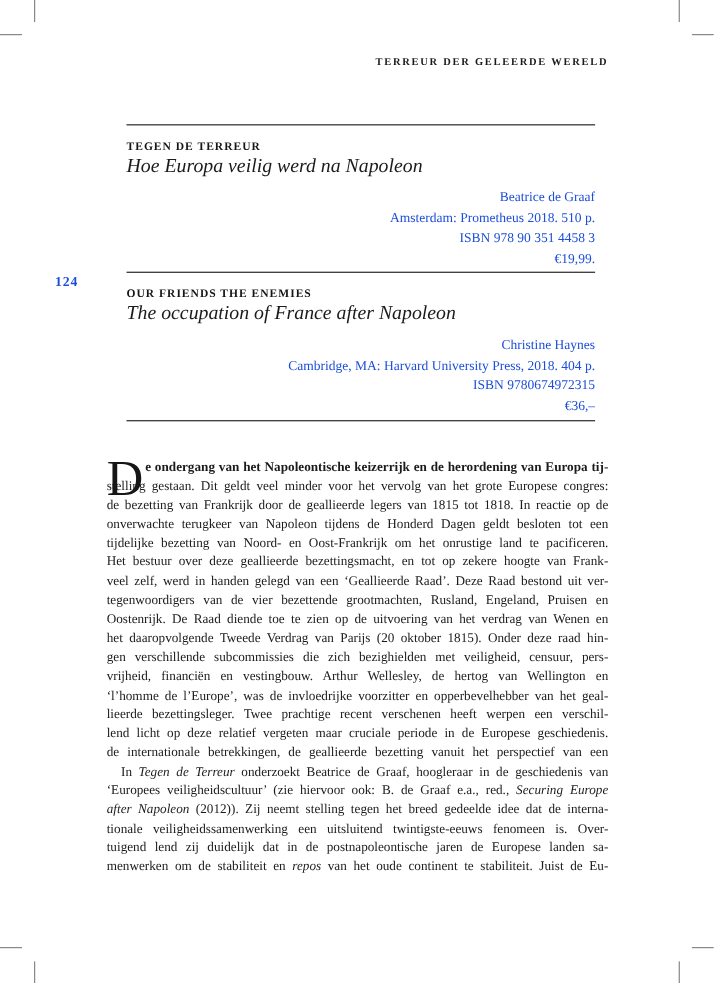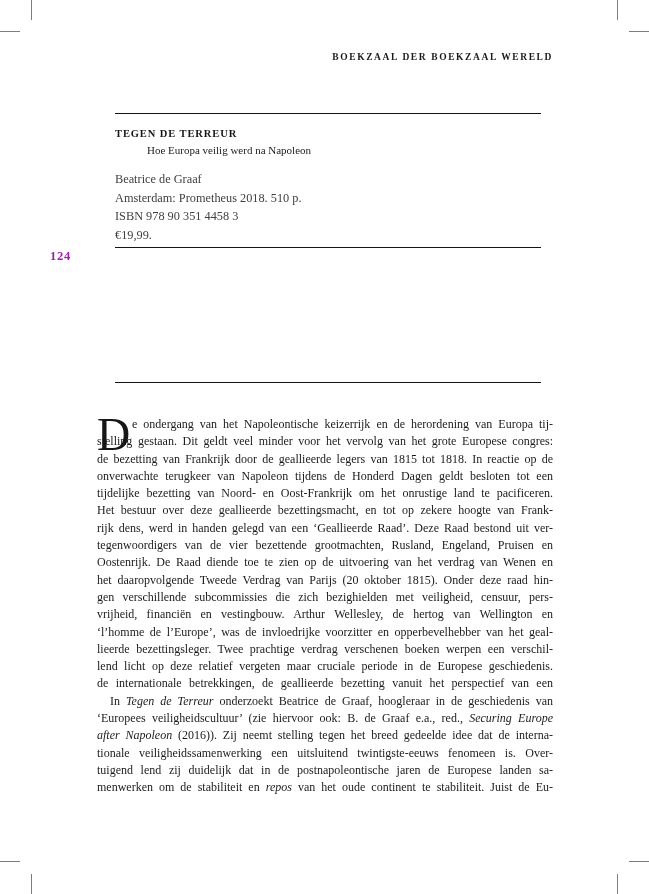--- a/index.html
+++ b/index.html
@@ -35,21 +35,21 @@
     color: #1a1a1a;
     white-space: nowrap;
   }
   .page-number {
     position: absolute;
     left: 50px;
     top: 249px;
     font-size: 12.5px;
     font-weight: 700;
     letter-spacing: 0.8px;
-    color: #a21caf;
+    color: #1d4ed8;
     text-align: center;
   }
 
   .rule {
     position: absolute;
     left: 115px;
     width: 426px;
     height: 0;
     border-top: 1.6px solid #141414;
   }
@@ -62,27 +62,27 @@
   .book-2 { top: 261px; }
   .bk-title {
     font-size: 10.5px;
     font-weight: 700;
     letter-spacing: 0.9px;
     line-height: 14px;
     margin-bottom: 1px;
     color: #161616;
   }
   .bk-subtitle {
-    font-size: 11px;
+    font-style: italic;
+    font-size: 18px;
     line-height: 16px;
     margin-bottom: 12px;
     color: #1b1b1b;
-    margin-left: 32px;
   }
-  .bk-line { font-size: 12.3px; line-height: 18.6px; color: #404040; }
+  .bk-line { font-size: 12.3px; line-height: 18.6px; color: #1d4ed8; text-align: right; }
 
   .review-body {
     position: absolute;
     left: 97px;
     top: 416px;
     width: 456px;
     font-size: 12px;
     color: #1b1b1b;
   }
   .dropcap {
@@ -94,76 +94,84 @@
     font-weight: 400;
     color: #161616;
   }
   .bl {
     height: 17.3px;
     line-height: 17.3px;
     text-align: justify;
     text-align-last: justify;
     white-space: normal;
   }
-  .bl.dc { padding-left: 35px; }
+  .bl.dc { padding-left: 35px; font-weight: bold; }
   .bl.ind { text-indent: 13px; }
   .bl i { font-style: italic; }
 </style>
 </head>
 <body>
 
 <div class="sheet">
 
   <div class="crop v tl-v"></div>
   <div class="crop h tl-h"></div>
   <div class="crop v tr-v"></div>
   <div class="crop h tr-h"></div>
   <div class="crop h bl-h"></div>
   <div class="crop v bl-v"></div>
   <div class="crop h br-h"></div>
   <div class="crop v br-v"></div>
 
-  <div class="running-header">BOEKZAAL DER BOEKZAAL WERELD</div>
+  <div class="running-header">TERREUR DER GELEERDE WERELD</div>
   <div class="page-number">124</div>
 
   <div class="rule rule-1"></div>
 
   <div class="book-block book-1">
     <div class="bk-title">TEGEN DE TERREUR</div>
     <div class="bk-subtitle">Hoe Europa veilig werd na Napoleon</div>
     <div class="bk-line">Beatrice de Graaf</div>
     <div class="bk-line">Amsterdam: Prometheus 2018. 510 p.</div>
     <div class="bk-line">ISBN 978 90 351 4458 3</div>
     <div class="bk-line">€19,99.</div>
   </div>
 
   <div class="rule rule-2"></div>
 
+  <div class="book-block book-2">
+    <div class="bk-title">OUR FRIENDS THE ENEMIES</div>
+    <div class="bk-subtitle">The occupation of France after Napoleon</div>
+    <div class="bk-line">Christine Haynes</div>
+    <div class="bk-line">Cambridge, MA: Harvard University Press, 2018. 404 p.</div>
+    <div class="bk-line">ISBN 9780674972315</div>
+    <div class="bk-line">€36,–</div>
+  </div>
 
   <div class="rule rule-3"></div>
 
   <div class="review-body">
     <span class="dropcap">D</span>
   <div class="bl dc"><span>e ondergang van het Napoleontische keizerrijk en de herordening van Europa tij-</span></div>
       <div class="bl"><span>stelling gestaan. Dit geldt veel minder voor het vervolg van het grote Europese congres:</span></div>
       <div class="bl"><span>de bezetting van Frankrijk door de geallieerde legers van 1815 tot 1818. In reactie op de</span></div>
       <div class="bl"><span>onverwachte terugkeer van Napoleon tijdens de Honderd Dagen geldt besloten tot een</span></div>
       <div class="bl"><span>tijdelijke bezetting van Noord- en Oost-Frankrijk om het onrustige land te pacificeren.</span></div>
       <div class="bl"><span>Het bestuur over deze geallieerde bezettingsmacht, en tot op zekere hoogte van Frank-</span></div>
-      <div class="bl"><span>rijk dens, werd in handen gelegd van een ‘Geallieerde Raad’. Deze Raad bestond uit ver-</span></div>
+      <div class="bl"><span>veel zelf, werd in handen gelegd van een ‘Geallieerde Raad’. Deze Raad bestond uit ver-</span></div>
       <div class="bl"><span>tegenwoordigers van de vier bezettende grootmachten, Rusland, Engeland, Pruisen en</span></div>
       <div class="bl"><span>Oostenrijk. De Raad diende toe te zien op de uitvoering van het verdrag van Wenen en</span></div>
       <div class="bl"><span>het daaropvolgende Tweede Verdrag van Parijs (20 oktober 1815). Onder deze raad hin-</span></div>
       <div class="bl"><span>gen verschillende subcommissies die zich bezighielden met veiligheid, censuur, pers-</span></div>
       <div class="bl"><span>vrijheid, financiën en vestingbouw. Arthur Wellesley, de hertog van Wellington en</span></div>
       <div class="bl"><span>‘l’homme de l’Europe’, was de invloedrijke voorzitter en opperbevelhebber van het geal-</span></div>
-      <div class="bl"><span>lieerde bezettingsleger. Twee prachtige verdrag verschenen boeken werpen een verschil-</span></div>
+      <div class="bl"><span>lieerde bezettingsleger. Twee prachtige recent verschenen heeft werpen een verschil-</span></div>
       <div class="bl"><span>lend licht op deze relatief vergeten maar cruciale periode in de Europese geschiedenis.</span></div>
       <div class="bl"><span>de internationale betrekkingen, de geallieerde bezetting vanuit het perspectief van een</span></div>
       <div class="bl ind"><span>In </span><i>Tegen de Terreur</i><span> onderzoekt Beatrice de Graaf, hoogleraar in de geschiedenis van</span></div>
       <div class="bl"><span>‘Europees veiligheidscultuur’ (zie hiervoor ook: B. de Graaf e.a., red., </span><i>Securing Europe</i></div>
-      <div class="bl"><i>after Napoleon</i><span> (2016)). Zij neemt stelling tegen het breed gedeelde idee dat de interna-</span></div>
+      <div class="bl"><i>after Napoleon</i><span> (2012)). Zij neemt stelling tegen het breed gedeelde idee dat de interna-</span></div>
       <div class="bl"><span>tionale veiligheidssamenwerking een uitsluitend twintigste-eeuws fenomeen is. Over-</span></div>
       <div class="bl"><span>tuigend lend zij duidelijk dat in de postnapoleontische jaren de Europese landen sa-</span></div>
       <div class="bl"><span>menwerken om de stabiliteit en </span><i>repos</i><span> van het oude continent te stabiliteit. Juist de Eu-</span></div>
     </div>
 
 </div>
 
 </body></html>

